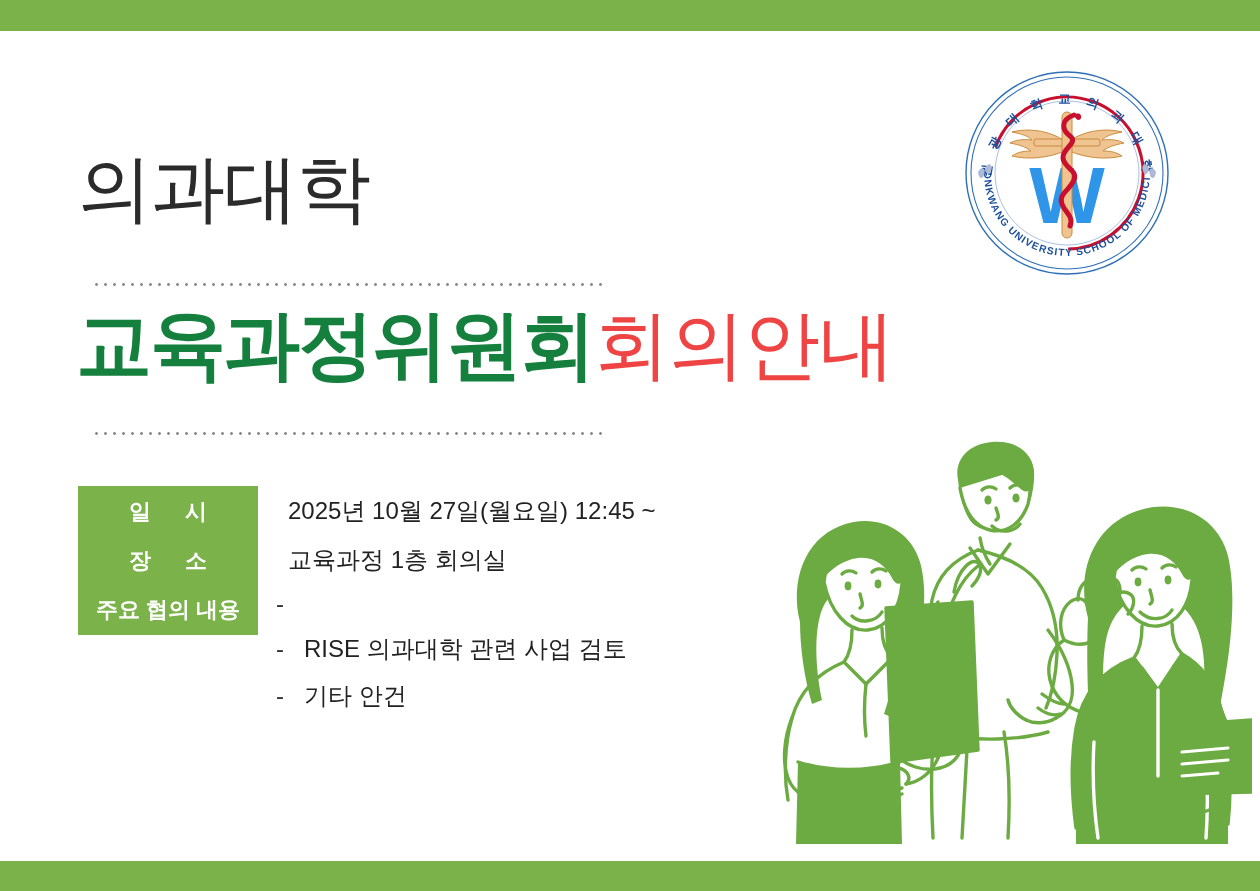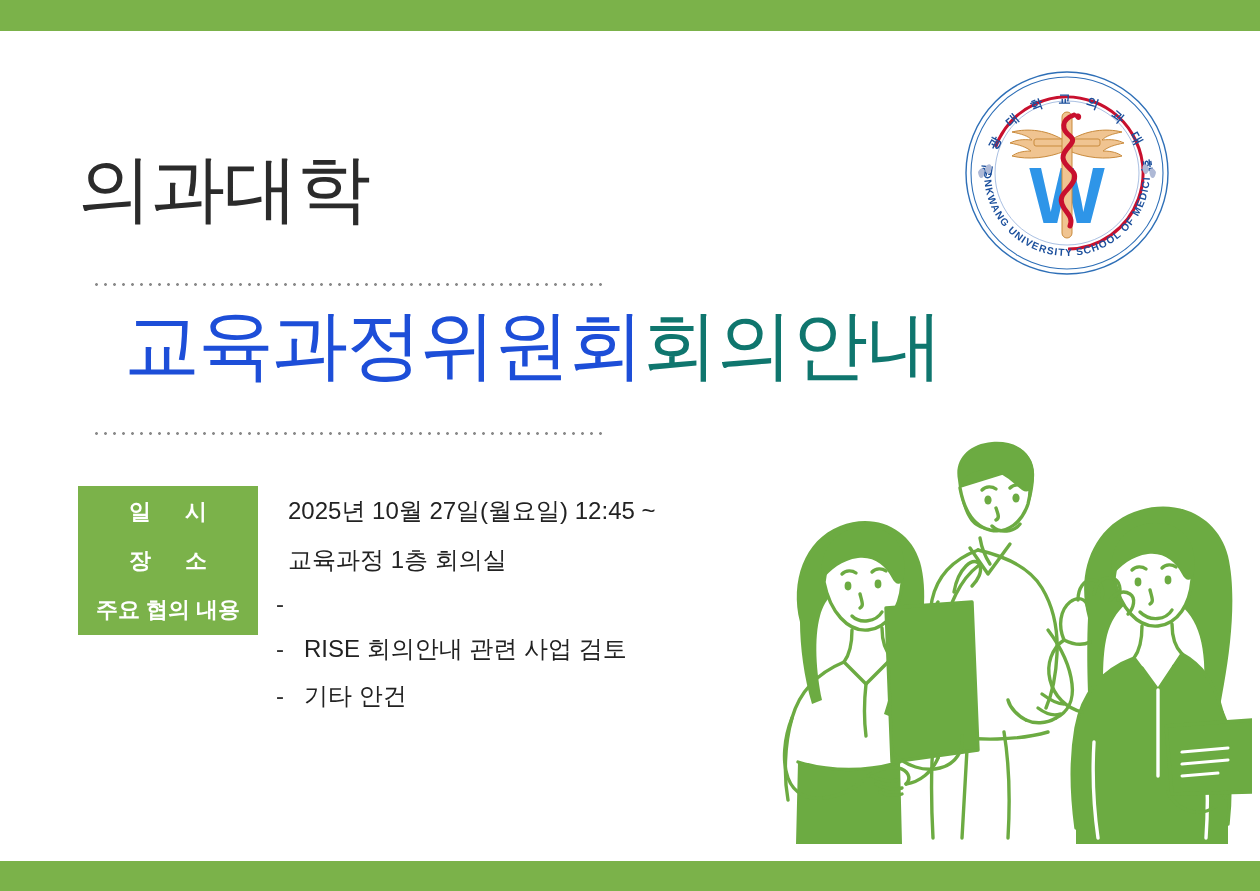--- a/index.html
+++ b/index.html
@@ -66,26 +66,25 @@
   .heading-main {
     position: absolute;
     left: 76px;
     top: 307px;
     font-size: 76px;
     line-height: 1;
     white-space: nowrap;
     letter-spacing: -2px;
   }
   .heading-main .hl {
-    color: #1d4ed8;
-    font-weight: 400;
-    margin-left: 48px;
+    color: #15803d;
+    font-weight: 700;
   }
   .heading-main .plain {
-    color: #0f766e;
+    color: #ef4444;
     font-weight: 500;
     letter-spacing: -1px;
   }
 
   
   .info {
     position: absolute;
     left: 78px;
     top: 486px;
     width: 600px;
@@ -235,21 +234,21 @@
     </div>
 
     <div class="row">
       <div class="row-tag">주요 협의 내용</div>
       <div class="row-list">
         <div class="bullet">
           <span class="dash">-</span>
         </div>
         <div class="bullet">
           <span class="dash">-</span>
-          <span>RISE 회의안내 관련 사업 검토</span>
+          <span>RISE 의과대학 관련 사업 검토</span>
         </div>
         <div class="bullet">
           <span class="dash">-</span>
           <span>기타 안건</span>
         </div>
       </div>
     </div>
 
   </div>
 

